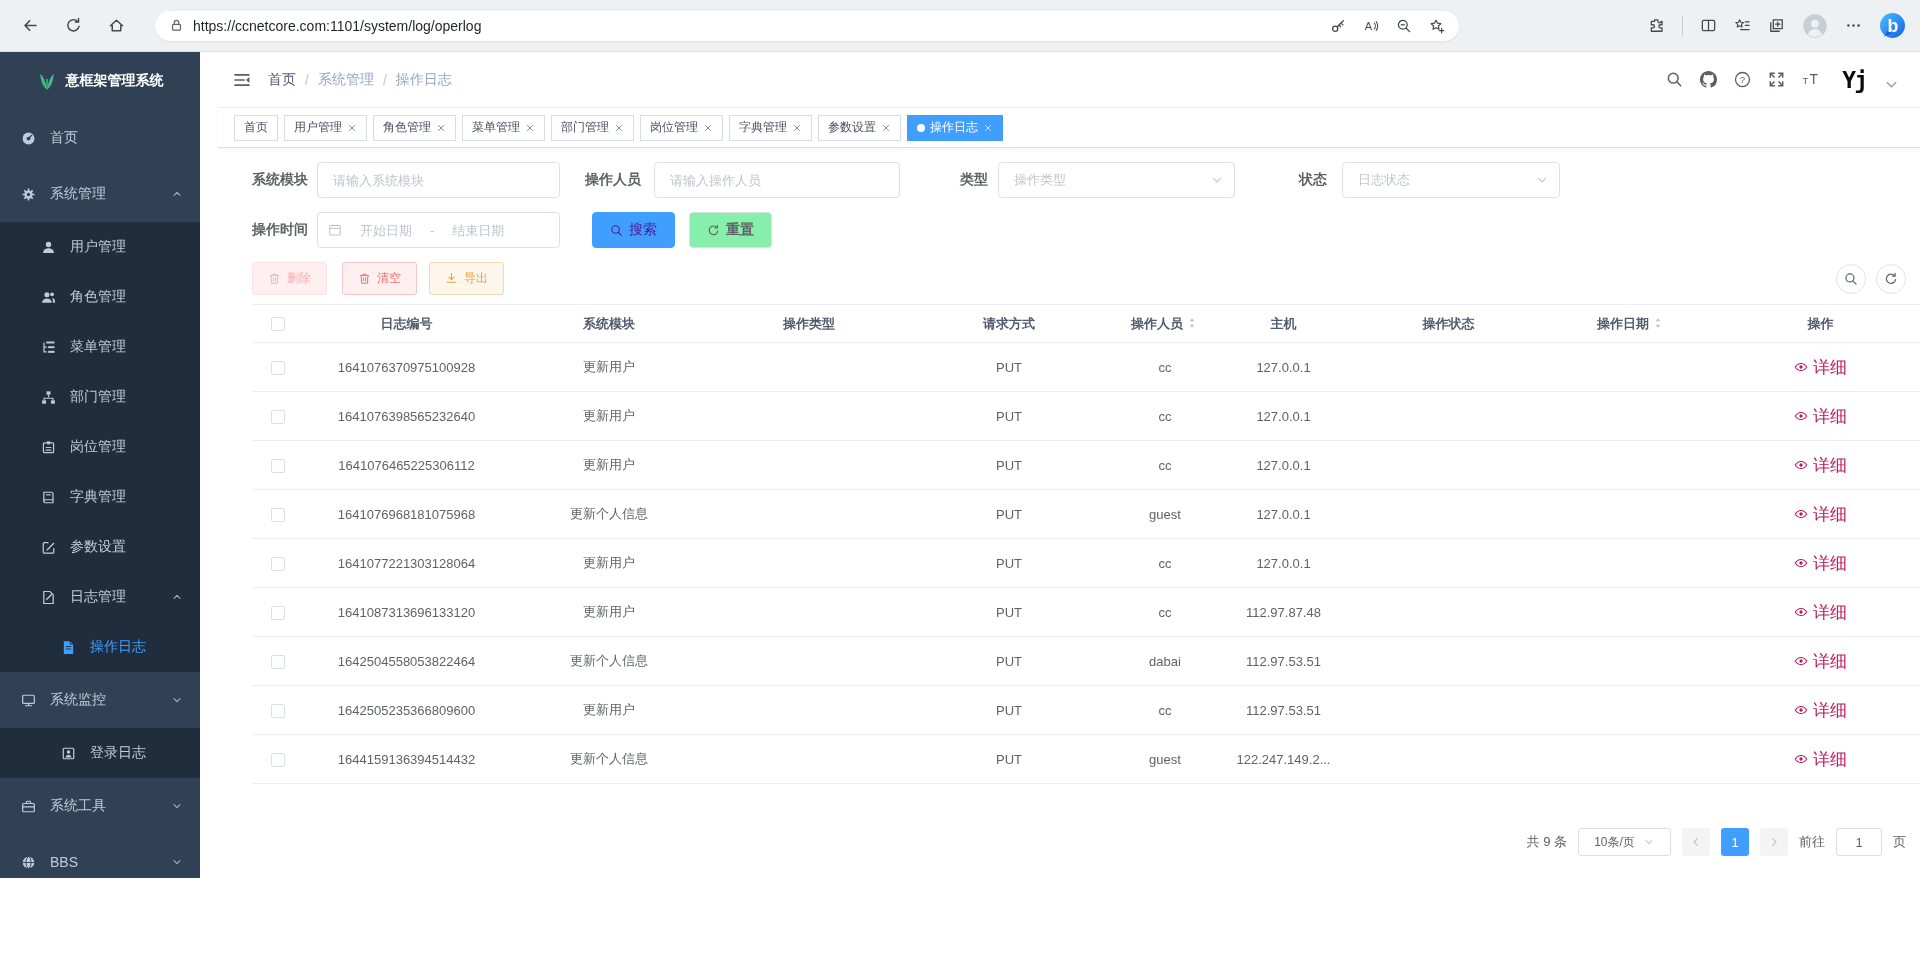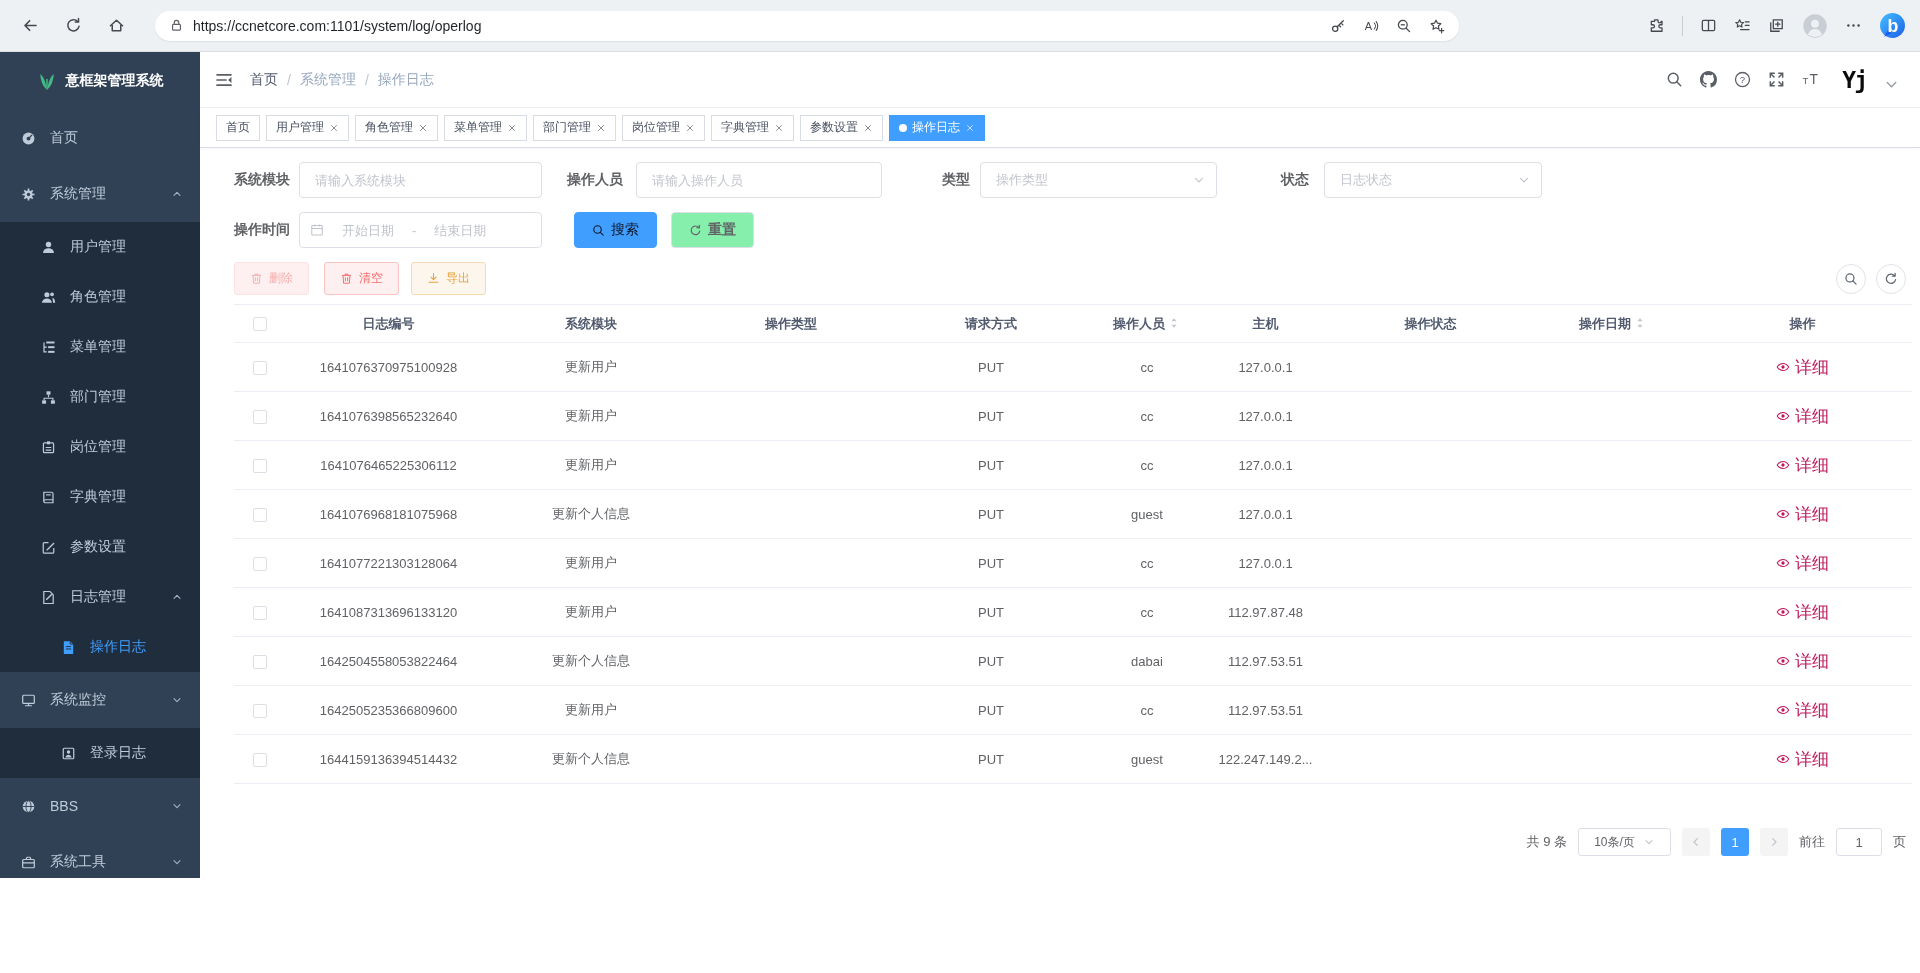--- a/index.html
+++ b/index.html
@@ -15,21 +15,21 @@
   .url-lock { font-size: 15px; color: #5f6368; margin-right: 9px; }
   .url-text { font-size: 14px; color: #1f2328; white-space: nowrap; overflow: hidden; }
   .pill-icons { margin-left: auto; display: flex; align-items: center; gap: 17px; color: #45494e; }
   .pill-icons .b-icon { font-size: 16px; }
   .b-right { margin-left: auto; display: flex; align-items: center; gap: 17px; color: #45494e; }
   .b-divider { width: 1px; height: 20px; background: #c9ccd1; }
   .avatar-icon { font-size: 26px; }
   .bing-icon { font-size: 27px; }
 
   
-  .app { display: flex; height: 826px; }
+  .app { display: flex; height: 826px; gap: 18px; }
 
   
   .sidebar { width: 200px; flex: 0 0 200px; background: #304156; color: #bfcbd9; overflow: hidden; }
   .brand-row { height: 58px; display: flex; align-items: center; justify-content: center; gap: 9px; color: #fff; font-weight: 700; font-size: 14px; cursor: pointer; }
   .brand-row .svgi { font-size: 20px; }
   .s-item { height: 56px; display: flex; align-items: center; padding-left: 21px; font-size: 14px; cursor: pointer; }
   .s-item.lv1 { height: 50px; padding-left: 41px; background: #1f2d3d; }
   .s-item.lv2 { height: 50px; padding-left: 61px; background: #1f2d3d; }
   .s-item.active { color: #409eff; }
   .s-icon { font-size: 15px; margin-right: 14px; }
@@ -64,21 +64,21 @@
   .inp::placeholder { color: #c0c4cc; }
   .sel { height: 36px; border: 1px solid #dcdfe6; border-radius: 4px; background: #fff; display: flex; align-items: center; justify-content: space-between; padding: 0 10px 0 15px; font-size: 13px; color: #c0c4cc; cursor: pointer; }
   .sel .svgi { font-size: 14px; color: #c0c4cc; }
   .date-range { width: 243px; height: 36px; border: 1px solid #dcdfe6; border-radius: 4px; background: #fff; display: flex; align-items: center; gap: 6px; padding: 0 10px; }
   .date-range .svgi { font-size: 14px; color: #c0c4cc; }
   .date-inp { border: none; outline: none; width: 76px; font-size: 13px; color: #606266; text-align: center; }
   .date-inp::placeholder { color: #c0c4cc; }
   .date-sep { color: #c0c4cc; font-size: 13px; }
   .btn { display: inline-flex; align-items: center; justify-content: center; gap: 6px; border-radius: 4px; cursor: pointer; border: 1px solid transparent; font-family: inherit; }
   .btn .svgi { font-size: 13px; }
-  .btn-primary { height: 36px; padding: 0 17px; font-size: 14px; background: #409eff; border-color: #409eff; color: #0f172a; }
+  .btn-primary { height: 36px; padding: 0 17px; font-size: 14px; background: #409eff; border-color: #409eff; color: #4c1d95; }
   .btn-plain { height: 36px; padding: 0 17px; font-size: 14px; background: #86efac; border-color: #dcdfe6; color: #606266; font-weight: bold; }
   .btn-sm { height: 33px; padding: 0 15px; font-size: 12px; border-radius: 3px; }
   .btn-danger-disabled { background: #fef0f0; border-color: #fde2e2; color: #f7aeae; cursor: not-allowed; }
   .btn-danger { background: #fef0f0; border-color: #fbc4c4; color: #f56c6c; }
   .btn-warning { background: #fdf6ec; border-color: #f5dab1; color: #e6a23c; }
   .toolbar-row { display: flex; align-items: center; margin-bottom: 9px; }
   .right-tools { margin-left: auto; display: flex; gap: 10px; }
   .circle-btn { width: 30px; height: 30px; border-radius: 50%; border: 1px solid #e0e3e9; background: #fff; color: #5f6670; display: flex; align-items: center; justify-content: center; font-size: 14px; cursor: pointer; }
 
   
@@ -370,40 +370,40 @@
               <rect x="2.4" y="2.4" width="11.2" height="11.2" rx="1" fill="none" stroke="currentColor" stroke-width="1.3"></rect>
               <circle cx="8" cy="6.4" r="1.8" fill="currentColor"></circle>
               <path d="M4.6 12.2c.7-1.9 2-2.8 3.4-2.8s2.7.9 3.4 2.8z" fill="currentColor"></path>
             </svg>
           </span>
           <span class="s-label">登录日志</span>
         </div>
         <div class="s-item lv0">
           <span class="s-icon svgi">
             <svg viewBox="0 0 16 16">
+              <rect x="1.8" y="4.8" width="12.4" height="8.8" rx="1" fill="none" stroke="currentColor" stroke-width="1.3"></rect>
+              <path d="M5.8 4.8V3.4a1 1 0 0 1 1-1h2.4a1 1 0 0 1 1 1v1.4M1.8 8.4h12.4" fill="none" stroke="currentColor" stroke-width="1.3"></path>
+            </svg>
+          </span>
+          <span class="s-label">系统工具</span>
+          <span class="s-caret svgi">
+            <svg viewBox="0 0 16 16">
+              <path d="M4 6.2l4 4 4-4" fill="none" stroke="currentColor" stroke-width="1.4" stroke-linecap="round" stroke-linejoin="round"></path>
+            </svg>
+          </span>
+        </div>
+        <div class="s-item lv0">
+          <span class="s-icon svgi">
+            <svg viewBox="0 0 16 16">
               <circle cx="8" cy="8" r="6.2" fill="currentColor"></circle>
               <ellipse cx="8" cy="8" rx="2.7" ry="6.2" fill="none" stroke="#304156" stroke-width="1"></ellipse>
               <path d="M1.8 8h12.4" stroke="#304156" stroke-width="1"></path>
             </svg>
           </span>
           <span class="s-label">BBS</span>
-          <span class="s-caret svgi">
-            <svg viewBox="0 0 16 16">
-              <path d="M4 6.2l4 4 4-4" fill="none" stroke="currentColor" stroke-width="1.4" stroke-linecap="round" stroke-linejoin="round"></path>
-            </svg>
-          </span>
-        </div>
-        <div class="s-item lv0">
-          <span class="s-icon svgi">
-            <svg viewBox="0 0 16 16">
-              <rect x="1.8" y="4.8" width="12.4" height="8.8" rx="1" fill="none" stroke="currentColor" stroke-width="1.3"></rect>
-              <path d="M5.8 4.8V3.4a1 1 0 0 1 1-1h2.4a1 1 0 0 1 1 1v1.4M1.8 8.4h12.4" fill="none" stroke="currentColor" stroke-width="1.3"></path>
-            </svg>
-          </span>
-          <span class="s-label">系统工具</span>
           <span class="s-caret svgi">
             <svg viewBox="0 0 16 16">
               <path d="M4 6.2l4 4 4-4" fill="none" stroke="currentColor" stroke-width="1.4" stroke-linecap="round" stroke-linejoin="round"></path>
             </svg>
           </span>
         </div>
         <div class="s-item lv0">
           <span class="s-icon svgi">
             <svg viewBox="0 0 16 16">
               <circle cx="8" cy="8" r="6.2" fill="currentColor"></circle>

